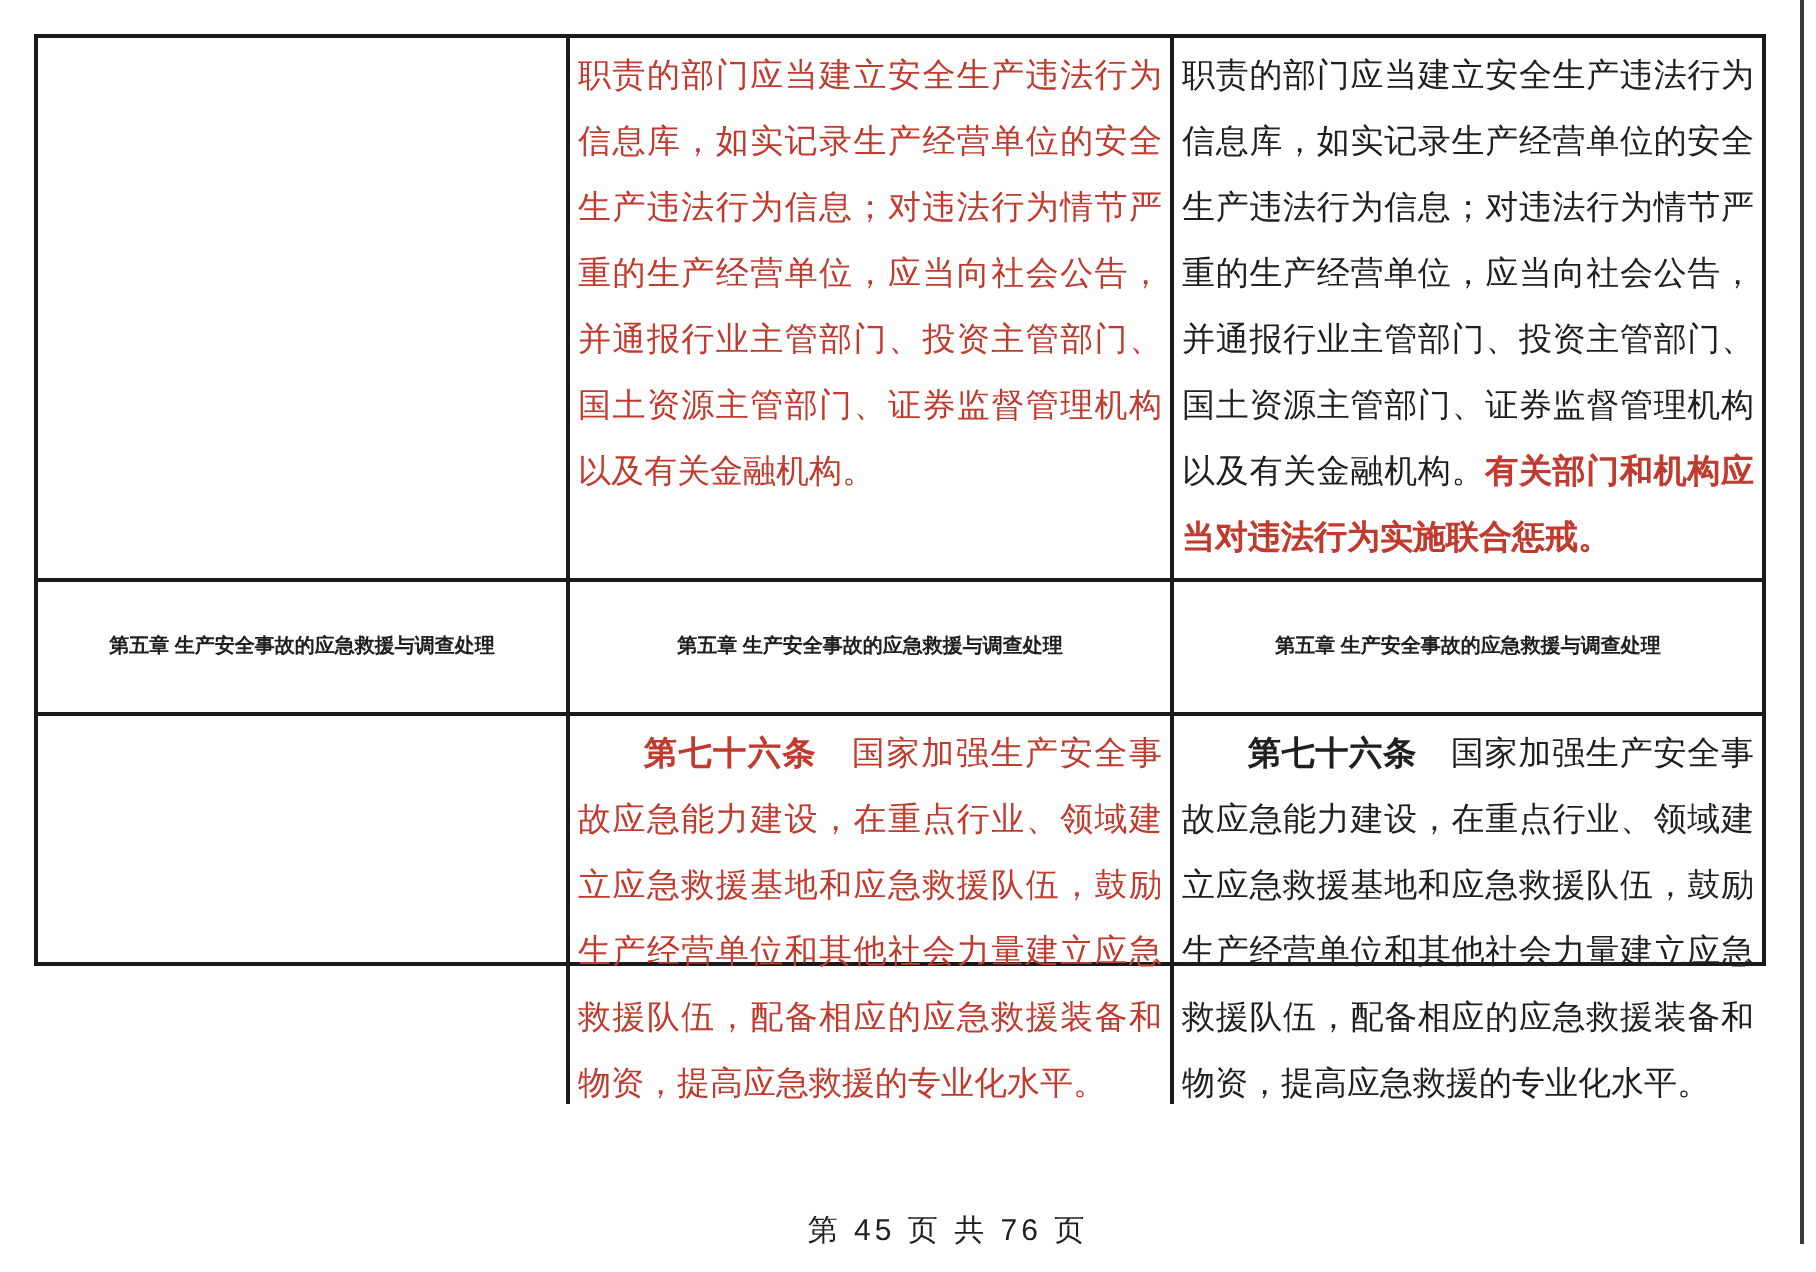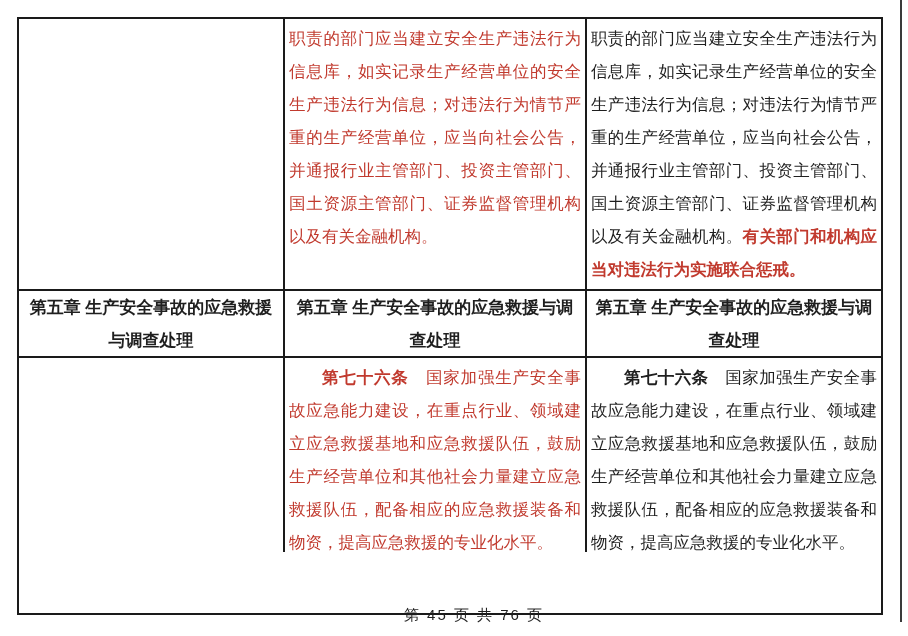--- a/index.html
+++ b/index.html
@@ -13,42 +13,42 @@
     background: var(--c-background, #ffffff);
     overflow: hidden;
     color: var(--c-text, #1f1f1f);
   }
 
   .law-table {
     position: absolute;
     left: 17px;
     top: 17px;
     width: 866px;
-    height: 598px;
+    height: 466px;
     border: 2px solid var(--c-border, #1a1a1a);
     display: grid;
     grid-template-columns: 266px 302px 294px;
     grid-template-rows: 272px 67px 194px;
   }
 
   .cell { overflow: hidden; }
   .cell.v-div { border-right: 2px solid var(--c-border, #1a1a1a); }
   .cell.h-div { border-bottom: 2px solid var(--c-border, #1a1a1a); }
 
   .body-cell {
     padding: 3px 4px 0 4px;
     font-size: 16.5px;
     line-height: 33px;
     text-align: justify;
   }
   .row3 .para { text-indent: 33px; }
 
   .heading-cell {
     padding: 0 6px;
-    font-size: 17px;
+    font-size: 10px;
     line-height: 33px;
     font-weight: bold;
     text-align: center;
     display: flex;
     align-items: center;
     justify-content: center;
   }
 
   .red  { color: var(--c-red, #c0392b); }
   .bold { font-weight: bold; }

